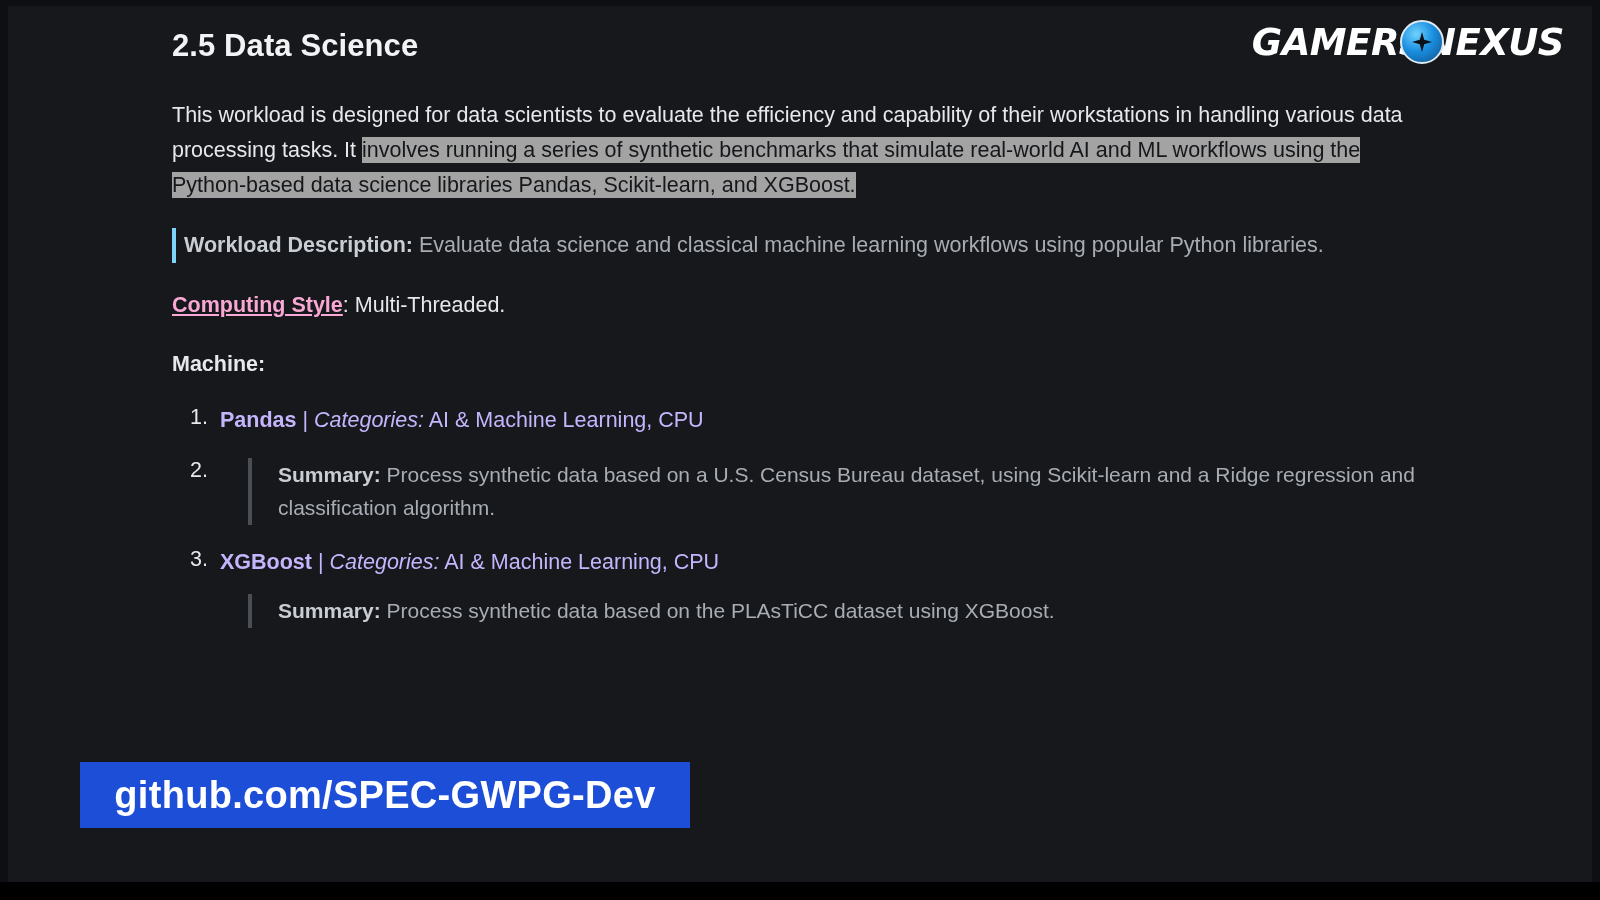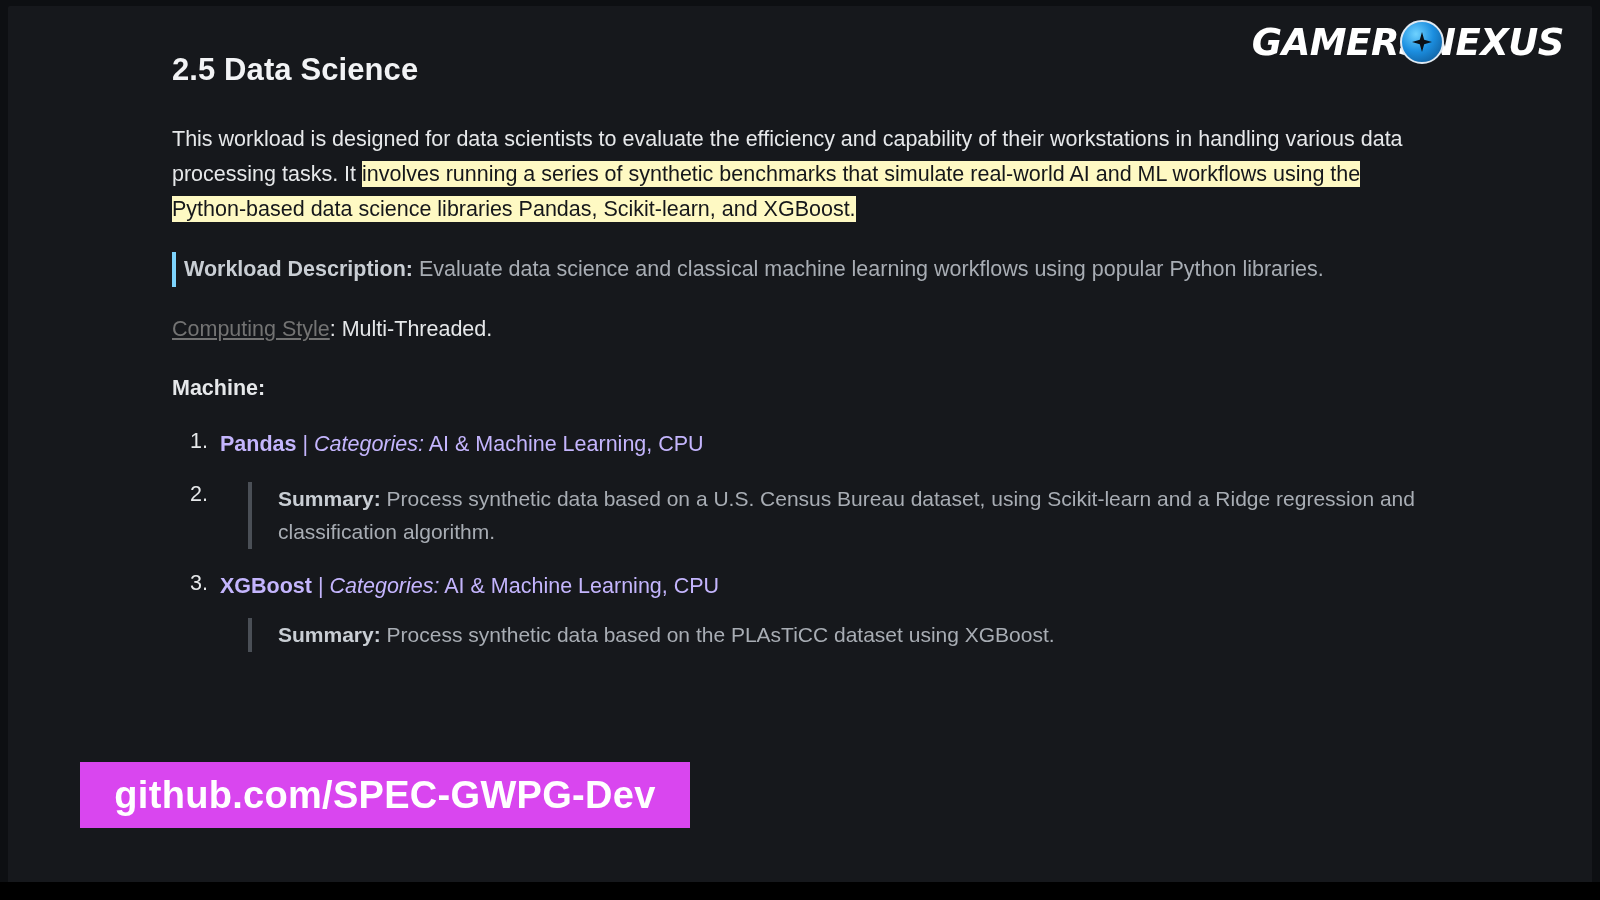--- a/index.html
+++ b/index.html
@@ -33,21 +33,21 @@
     position: absolute;
     left: 0;
     bottom: 0;
     width: 1600px;
     height: 18px;
     background: #000;
   }
   .content {
     position: absolute;
     left: 172px;
-    top: 52px;
+    top: 28px;
     width: 1260px;
   }
 
   
   .logo {
     position: absolute;
     right: 36px;
     top: 16px;
     width: 310px;
     height: 52px;
@@ -97,21 +97,21 @@
     letter-spacing: 0.1px;
   }
 
   p.body-text {
     font-size: 21.5px;
     line-height: 1.62;
     color: #e6e8ea;
     margin: 0 0 26px 0;
   }
   .hl {
-    background: #fef9c3;
+    background: #a3a3a3;
     color: #15171a;
     padding: 1px 0;
   }
 
   .quote {
     border-left: 4px solid #7dd3fc;
     padding-left: 8px;
     margin: 0 0 26px 0;
   }
   .quote p {
@@ -125,22 +125,23 @@
     font-weight: bold;
   }
 
   p.style-line {
     font-size: 21.5px;
     line-height: 1.5;
     color: #e6e8ea;
     margin: 0 0 30px 0;
   }
   a.doc-link {
-    color: #737373;
+    color: #f9a8d4;
     text-decoration: underline;
+    font-weight: bold;
   }
 
   p.subtests-label {
     font-size: 21.5px;
     font-weight: bold;
     color: #e6e8ea;
     margin: 0 0 28px 0;
   }
 
   ol.subtests {
@@ -186,21 +187,21 @@
     color: #c9ced4;
     font-weight: bold;
   }
 
   .overlay-banner {
     position: absolute;
     left: 80px;
     top: 762px;
     width: 610px;
     height: 66px;
-    background: #d946ef;
+    background: #1d4ed8;
     display: flex;
     align-items: center;
     justify-content: center;
   }
   .overlay-banner span {
     color: #ffffff;
     font-size: 38px;
     font-weight: bold;
     letter-spacing: 0.3px;
     white-space: nowrap;

